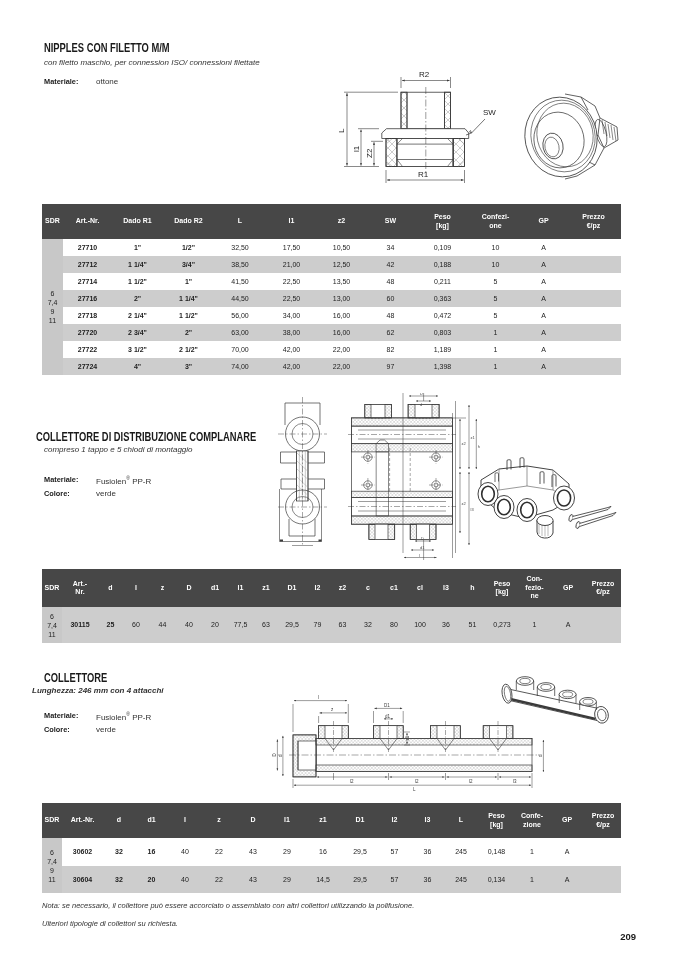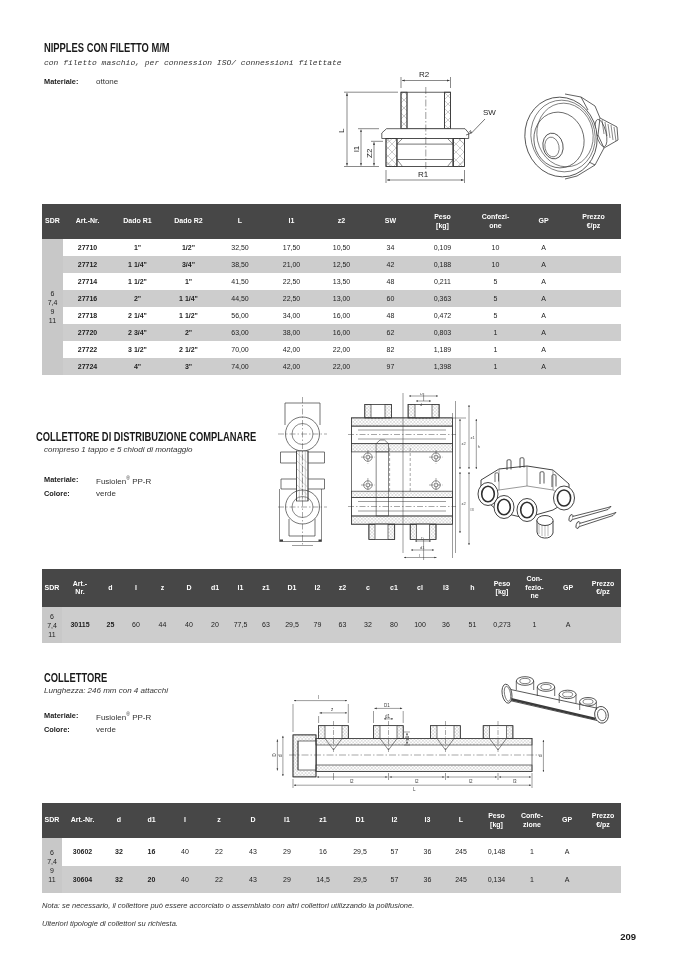--- a/index.html
+++ b/index.html
@@ -20,21 +20,21 @@
   td.sdrcol{background:#c8c8c8;}
   .b{font-weight:bold;}
 </style>
 </head>
 <body>
 
 <div class="abs" style="left:44px;top:41px;">
     <h2>NIPPLES CON FILETTO M/M</h2>
   </div>
 
-<div class="abs sub" style="left:44px;top:58px;font-family:Liberation Mono, monospace;">con filetto maschio, per connession ISO/ connessioni filettate</div>
+<div class="abs sub" style="left:44px;top:58px;">con filetto maschio, per connession ISO/ connessioni filettate</div>
 
 <div class="abs matlbl" style="left:44px;top:77px;">Materiale:</div>
 
 <div class="abs matval" style="left:96px;top:77px;">ottone</div>
 
 <svg class="abs" style="left:336px;top:64px;" width="175" height="132" viewBox="0 0 175 132">
 <defs>
 <pattern id="xh" width="8" height="8" patternUnits="userSpaceOnUse">
 <path d="M0,8 L8,0 M0,0 L8,8" stroke="#a6a6a6" stroke-width="0.55" fill="none"></path>
 </pattern>
@@ -502,21 +502,21 @@
         <td>A</td>
         <td></td>
       </tr>
 </tbody>
   </table>
 
 <div class="abs" style="left:44px;top:671px;">
     <h2>COLLETTORE</h2>
   </div>
 
-<div class="abs sub" style="left:44px;top:686px;">Lunghezza: 246 mm con 4 attacchi</div>
+<div class="abs sub" style="left:32px;top:686px;font-weight:bold;">Lunghezza: 246 mm con 4 attacchi</div>
 
 <div class="abs matlbl" style="left:44px;top:711px;">Materiale:</div>
 
 <div class="abs matval" style="left:96px;top:711px;">Fusiolen<sup style="font-size:5px">®</sup> PP-R</div>
 
 <div class="abs matlbl" style="left:44px;top:725px;">Colore:</div>
 
 <div class="abs matval" style="left:96px;top:725px;">verde</div>
 
 <svg class="abs" style="left:258px;top:688px;" width="300" height="110" viewBox="0 0 300 110">

